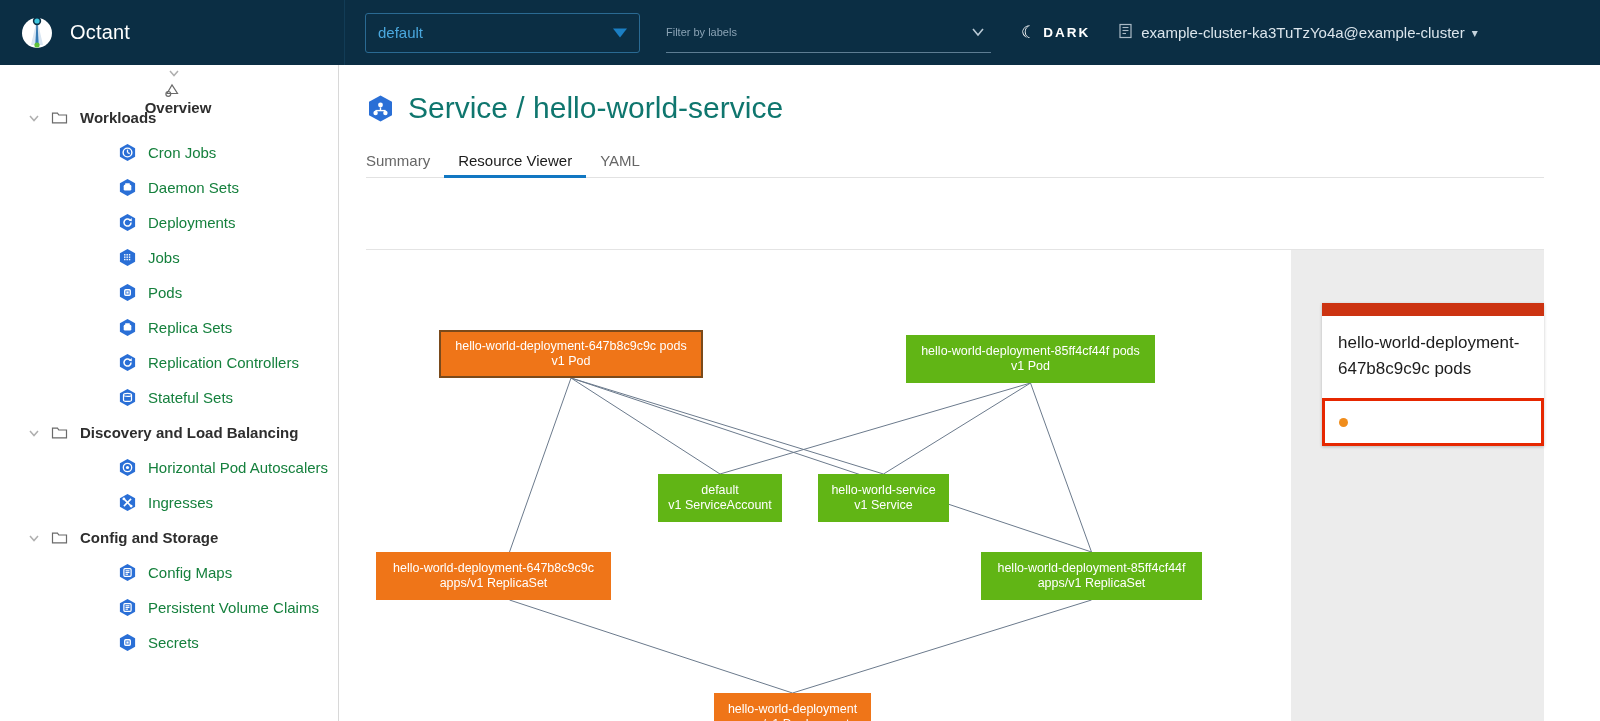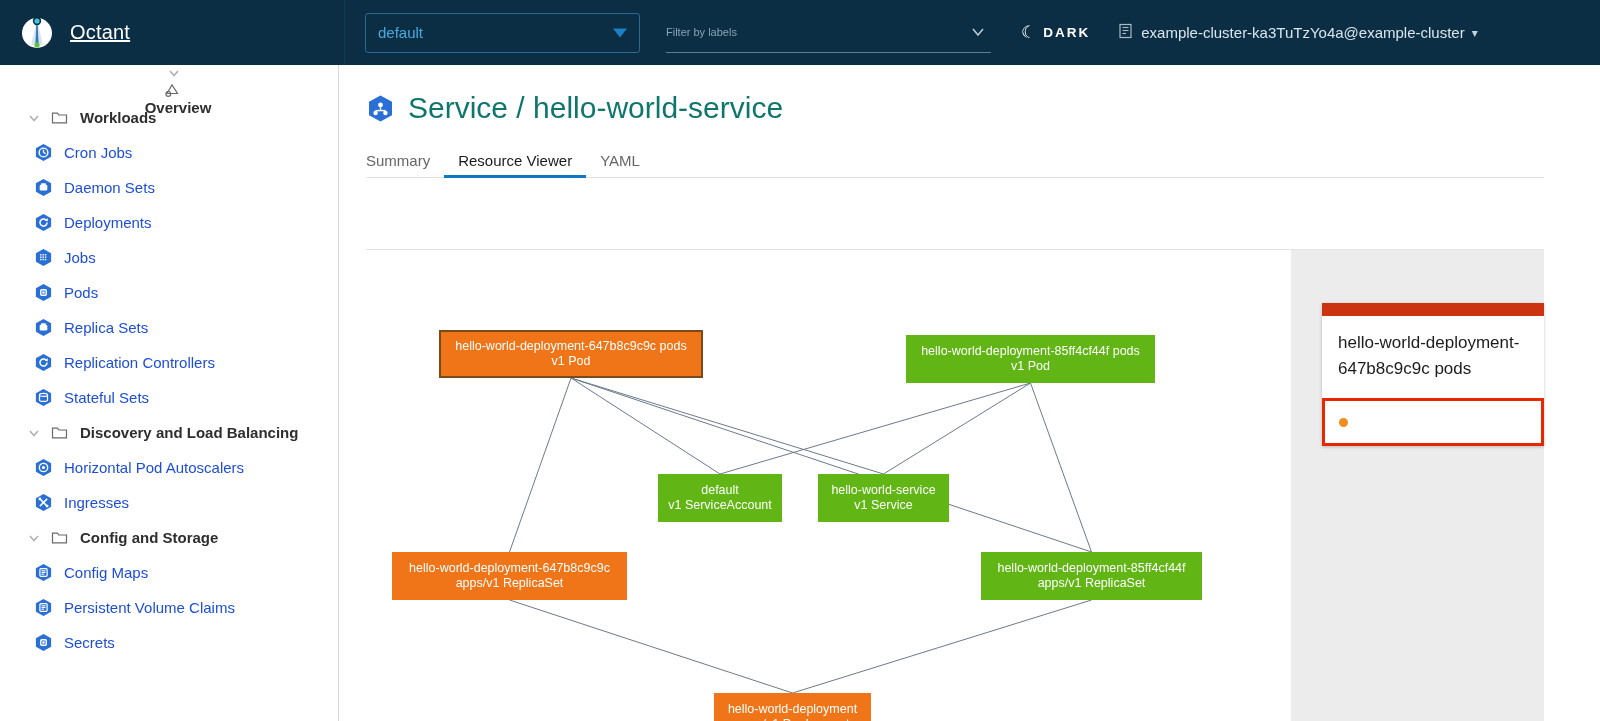--- a/index.html
+++ b/index.html
@@ -22,21 +22,21 @@
   #brand {
     width: 345px; height: 65px;
     display: flex; align-items: center;
     padding-left: 18px;
     border-right: 1px solid #123c56;
     flex: 0 0 345px;
   }
   #brand-logo { width: 38px; height: 38px; flex: 0 0 38px; }
   #brand-name {
     font-size: 20px; letter-spacing: .2px;
-    margin-left: 14px; color: #ffffff; font-weight: 400; text-decoration: underline;
+    margin-left: 14px; color: #ffffff; font-weight: 400;
   }
   #ns-select {
     margin-left: 20px;
     width: 275px; height: 40px;
     border: 1px solid #2a6a93;
     border-radius: 3px;
     display: flex; align-items: center;
     padding: 0 12px;
     position: relative;
   }
@@ -90,21 +90,21 @@
   .nav-row {
     display: flex; align-items: center;
     height: 35px;
     font-size: 15px;
     color: #2e2e2e;
     cursor: pointer;
     white-space: nowrap;
   }
   .nav-row.lvl0 { padding-left: 18px; font-weight: bold; flex-direction: column; }
   .nav-row.lvl1 { padding-left: 26px; font-weight: bold; }
-  .nav-row.lvl2 { padding-left: 34px; font-weight: normal; color: #1d4ed8; }
+  .nav-row.lvl2 { padding-left: 118px; font-weight: normal; color: #15803d; }
   .nav-row.active { background: #d3dfe8; }
   .chev {
     width: 16px; height: 16px; flex: 0 0 16px;
     margin-right: 8px; opacity: .6;
   }
   .navicon { width: 19px; height: 19px; flex: 0 0 19px; margin-right: 11px; }
   .nav-label { line-height: 1; }
 
   
   #main {
@@ -486,21 +486,21 @@
           <span>v1 Pod</span>
         </div>
         <div class="gnode green" style="left: 292px; top: 224px; width: 124px; height: 48px;">
           <span>default</span>
           <span>v1 ServiceAccount</span>
         </div>
         <div class="gnode green" style="left: 452px; top: 224px; width: 131px; height: 48px;">
           <span>hello-world-service</span>
           <span>v1 Service</span>
         </div>
-        <div class="gnode orange" style="left: 26px; top: 302px; width: 235px; height: 48px;">
+        <div class="gnode orange" style="left: 10px; top: 302px; width: 235px; height: 48px;">
           <span>hello-world-deployment-647b8c9c9c</span>
           <span>apps/v1 ReplicaSet</span>
         </div>
         <div class="gnode green" style="left: 615px; top: 302px; width: 221px; height: 48px;">
           <span>hello-world-deployment-85ff4cf44f</span>
           <span>apps/v1 ReplicaSet</span>
         </div>
         <div class="gnode orange" style="left: 348px; top: 443px; width: 157px; height: 48px;">
           <span>hello-world-deployment</span>
           <span>apps/v1 Deployment</span>

